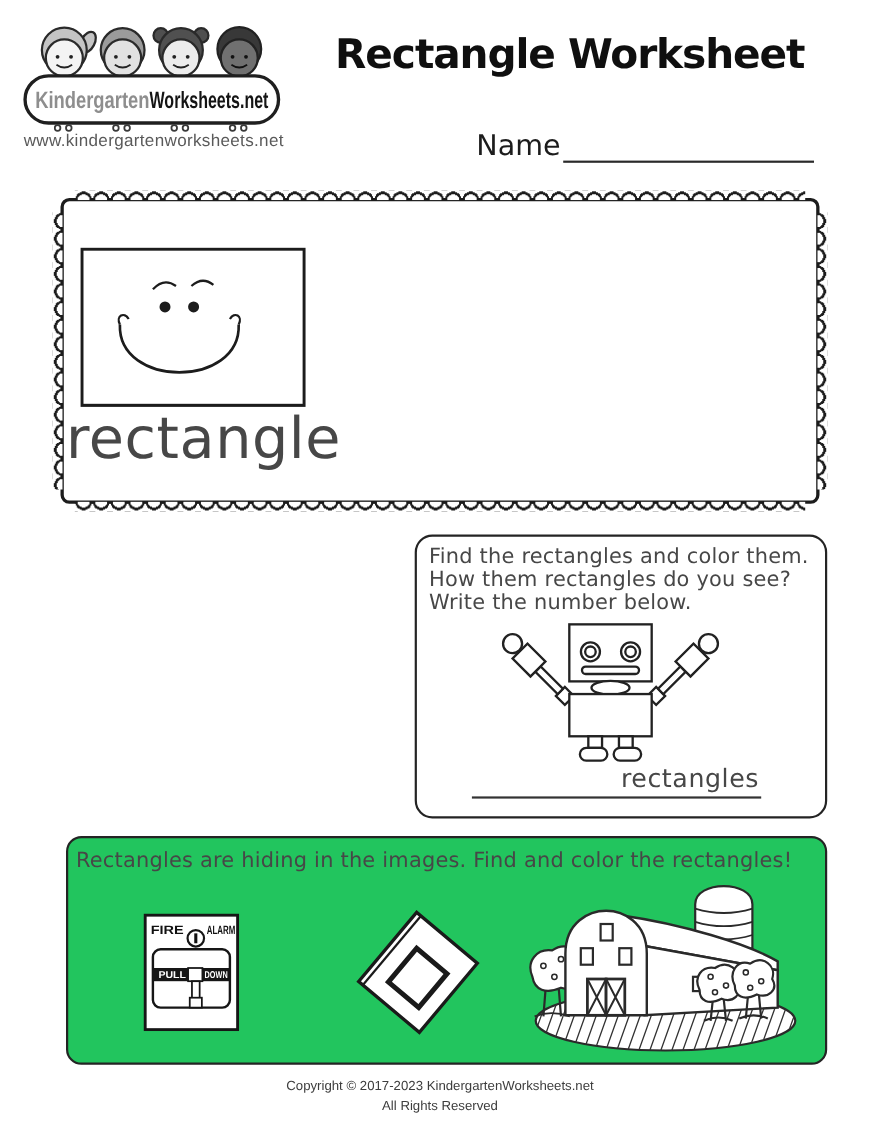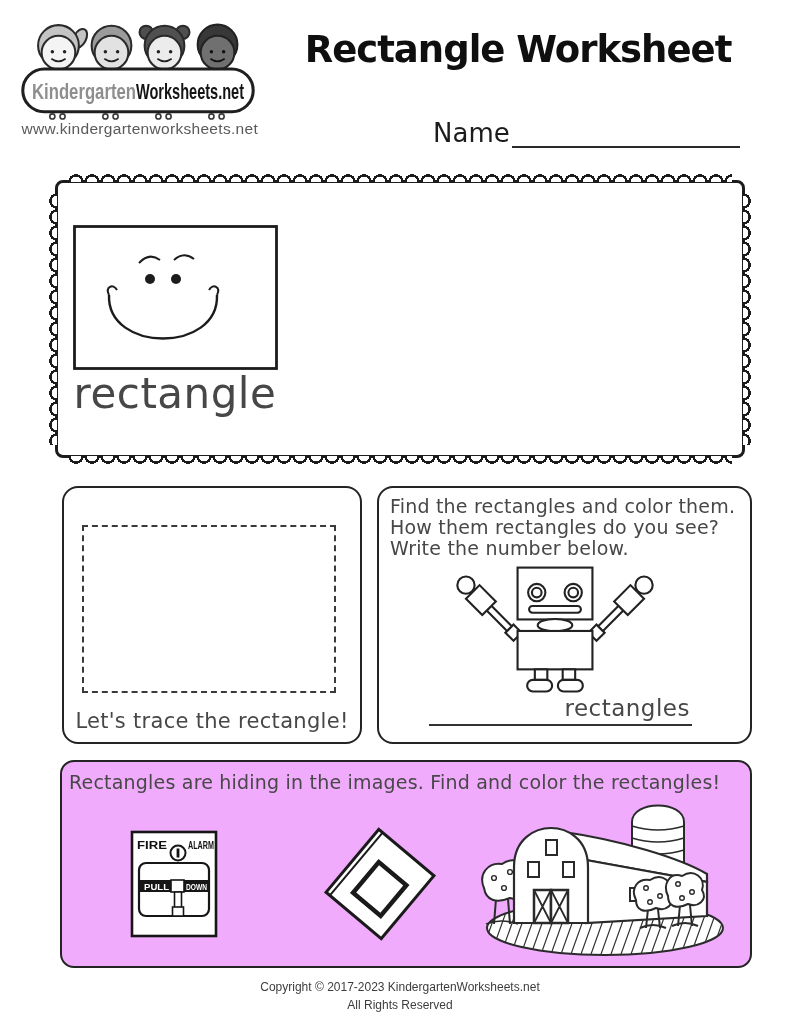--- a/index.html
+++ b/index.html
@@ -27,21 +27,21 @@
     background-image:radial-gradient(circle 8px at 8px 0px, #ffffff 0px 5.4px, #1c1c1c 5.4px 7.8px, rgba(255,255,255,0) 7.8px);
     background-size:16px 9px; background-repeat:repeat-x; }
   .sc-left { top:10px; bottom:10px; left:-10px; width:9px;
     background-image:radial-gradient(circle 8px at 9px 8px, #ffffff 0px 5.4px, #1c1c1c 5.4px 7.8px, rgba(255,255,255,0) 7.8px);
     background-size:9px 16px; background-repeat:repeat-y; }
   .sc-right { top:10px; bottom:10px; right:-10px; width:9px;
     background-image:radial-gradient(circle 8px at 0px 8px, #ffffff 0px 5.4px, #1c1c1c 5.4px 7.8px, rgba(255,255,255,0) 7.8px);
     background-size:9px 16px; background-repeat:repeat-y; }
   .smiley { position:absolute; left:15px; top:42px; }
   .shape-caption { position:absolute; left:2px; top:186px; width:230px; text-align:center;
-                   font-size:42px; color:#2e2e2e; }
+                   font-size:52px; color:#2e2e2e; }
   .intro-lines { position:absolute; left:235px; top:42px; width:450px; }
   .hand { color:#474747; letter-spacing:.5px; }
   .intro-lines .hand { font-size:24px; margin-bottom:34px; white-space:nowrap; }
 
   
   .trace-box { position:absolute; left:62px; top:486px; width:300px; height:258px;
                border:2.5px solid #242424; border-radius:16px; background:#fff; }
   .dashed-rect { position:absolute; left:18px; top:37px; width:254px; height:168px;
                  border:2.5px dashed #3a3a3a; }
   .trace-caption { position:absolute; left:0; bottom:9px; width:100%; text-align:center;
@@ -51,21 +51,21 @@
   .count-box { position:absolute; left:377px; top:486px; width:375px; height:258px;
                border:2.5px solid #242424; border-radius:16px; background:#fff; }
   .count-lines { padding:8px 0 0 11px; }
   .count-lines .hand { font-size:19px; line-height:21px; letter-spacing:.2px; white-space:nowrap; }
   .robot { position:absolute; left:56px; top:70px; }
   .answer { position:absolute; left:50px; bottom:16px; width:263px; border-bottom:2px solid #333; text-align:right; }
   .answer-label { font-size:23px; color:#474747; letter-spacing:.5px; padding-right:2px; display:inline-block; margin-bottom:3px; }
 
   
   .hidden-box { position:absolute; left:60px; top:760px; width:692px; height:208px;
-                border:2.5px solid #242424; border-radius:14px; background:#f0abfc; }
+                border:2.5px solid #242424; border-radius:14px; background:#22c55e; }
   .hidden-instruction { padding:9px 0 0 7px; font-size:19px; color:#474747; letter-spacing:.2px; white-space:nowrap; }
   .fire-alarm { position:absolute; left:68px; top:68px; }
   .book { position:absolute; left:255px; top:64px; }
   .barn { position:absolute; left:418px; top:30px; }
 
   
   .footer { position:absolute; left:0; top:978px; width:100%; text-align:center;
             font-family:"Liberation Sans", sans-serif; font-size:12px; color:#3d3d3d; line-height:18px; }
 </style>
 </head>
@@ -140,24 +140,20 @@
       <circle cx="77" cy="54" r="5" fill="#1c1c1c"></circle>
       <circle cx="103" cy="54" r="5" fill="#1c1c1c"></circle>
       <path d="M36,70 C34,128 146,128 144,70" fill="none" stroke="#1c1c1c" stroke-width="2.4"></path>
       <path d="M36,70 C32,62 40,58 44,65" fill="none" stroke="#1c1c1c" stroke-width="2"></path>
       <path d="M144,70 C148,62 140,58 136,65" fill="none" stroke="#1c1c1c" stroke-width="2"></path>
     </svg>
     <div class="shape-caption hand">rectangle</div>
 
   </div>
 
-  <div class="trace-box">
-    <div class="dashed-rect"></div>
-    <div class="trace-caption hand">Let's trace the rectangle!</div>
-  </div>
 
   <div class="count-box">
     <div class="count-lines">
       <div class="hand">Find the rectangles and color them.</div>
       <div class="hand">How them rectangles do you see?</div>
       <div class="hand">Write the number below.</div>
     </div>
     <svg class="robot" width="240" height="144" viewBox="0 0 250 150">
       <g fill="#fff" stroke="#222" stroke-width="2.2">
 

